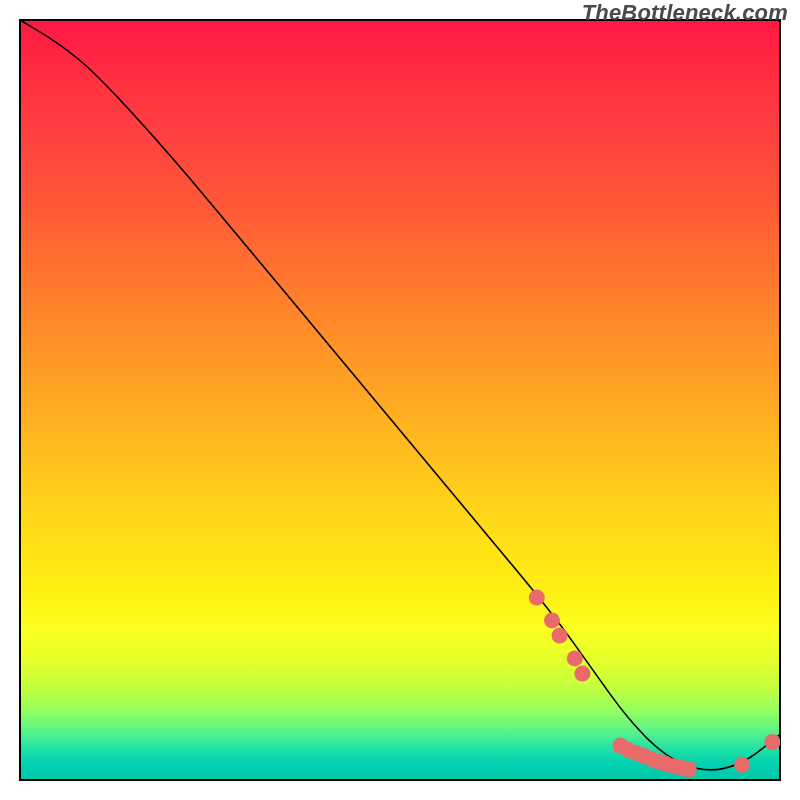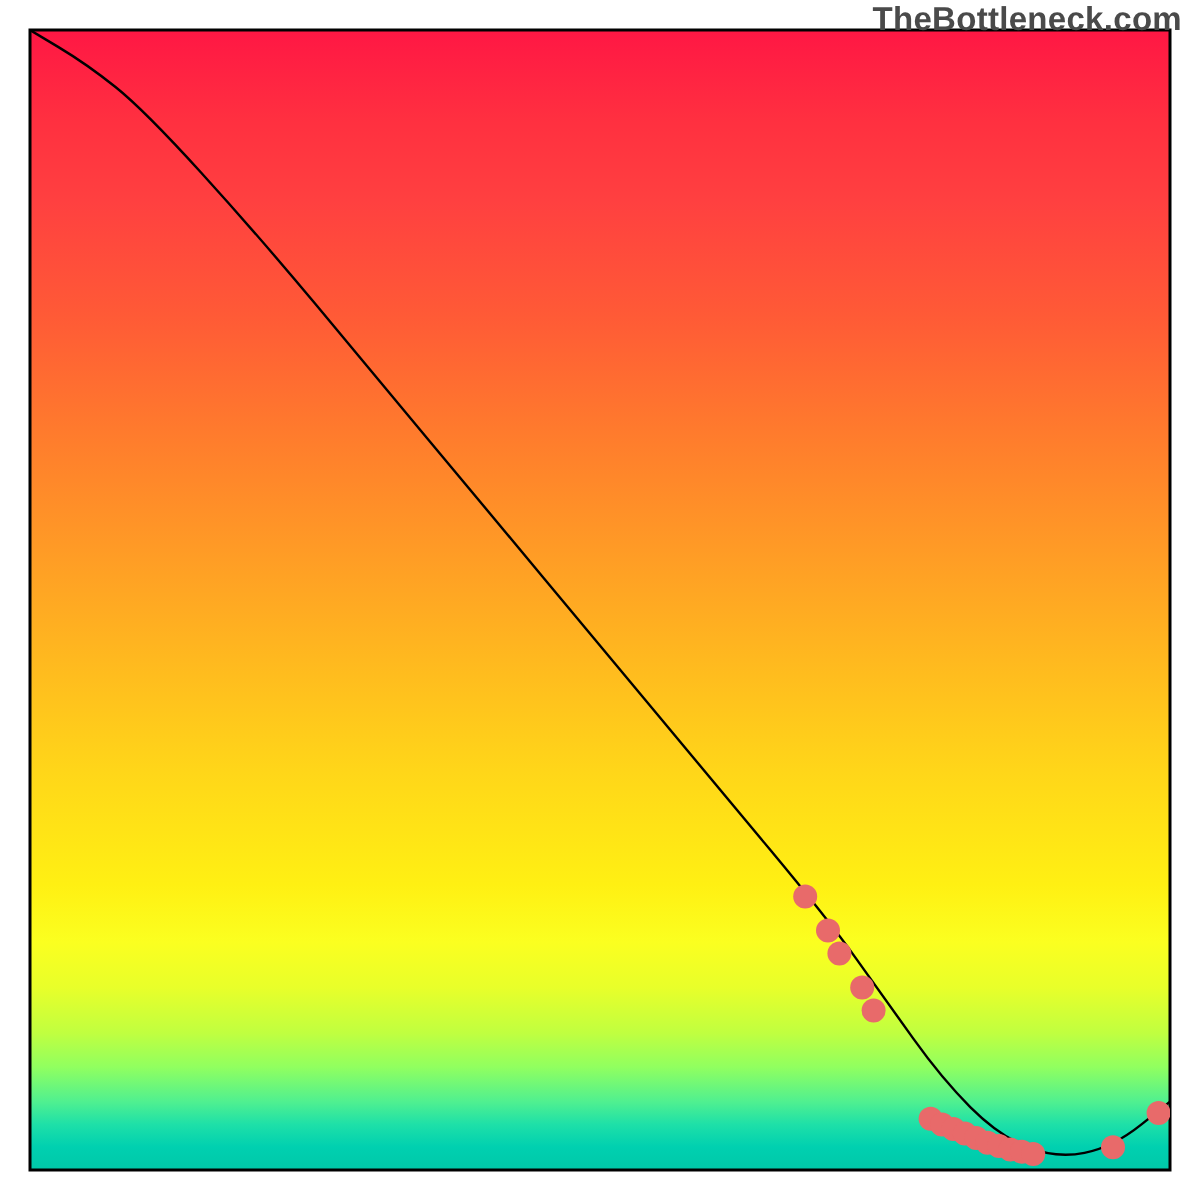--- a/index.html
+++ b/index.html
@@ -7,20 +7,21 @@
     padding: 0;
     width: 800px;
     height: 800px;
     background: #ffffff;
     font-family: Arial, Helvetica, sans-serif;
   }
   .chart-stage {
     position: relative;
     width: 800px;
     height: 800px;
+    font-style: italic;
   }
   .plot-bg {
     position: absolute;
     left: 20px;
     top: 20px;
     width: 760px;
     height: 760px;
     background: linear-gradient(to bottom,
       #ff1744 0%,
       #ff3040 8%,

